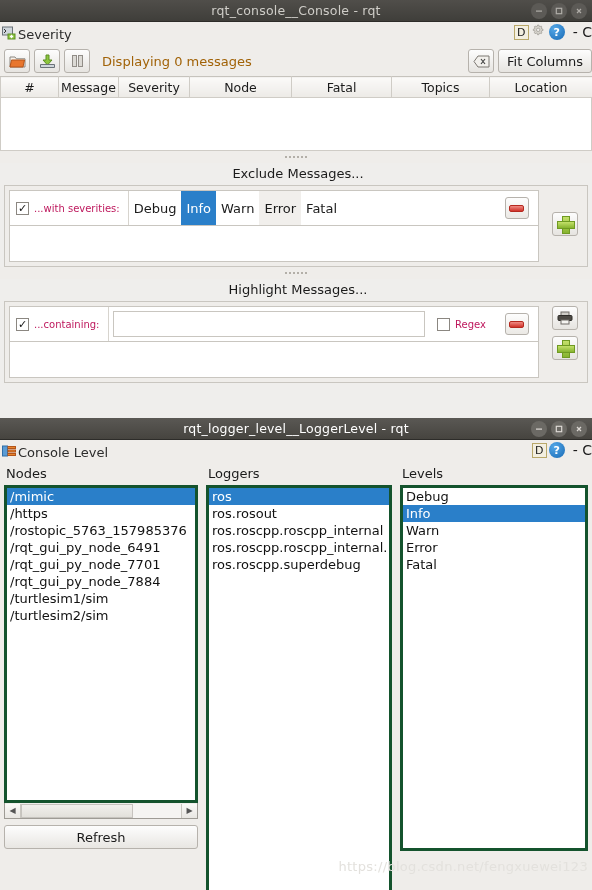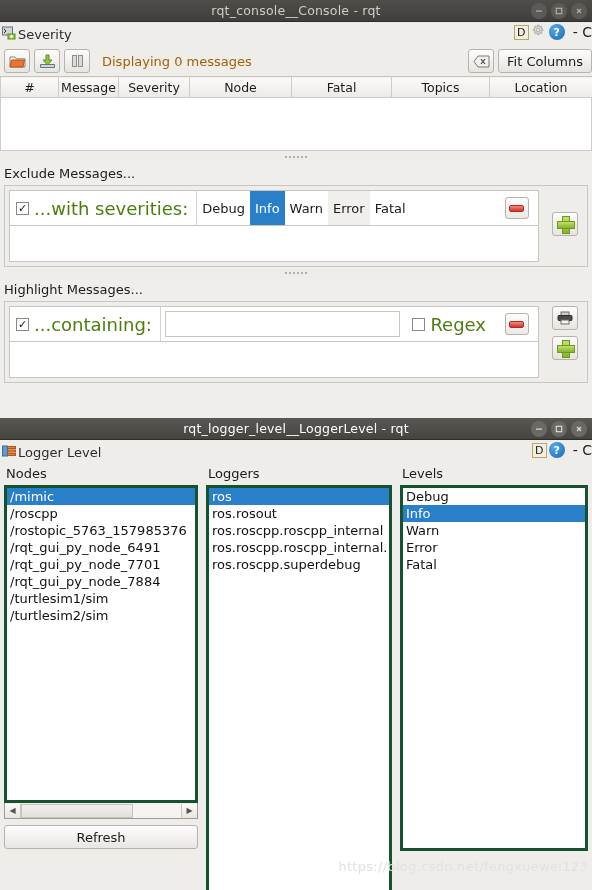--- a/index.html
+++ b/index.html
@@ -70,33 +70,33 @@
   }
   table.msgtable th:first-child { border-left: 1px solid #cfccc6; }
   .msgbody { height: 53px; background: #ffffff; border: 1px solid #cfccc6;
              border-top: none; }
 
   .splitter { height: 12px; display: flex; align-items: center; justify-content: center;
               background: #efedea; }
   .splitter .dots { display: flex; gap: 2px; }
   .splitter .dots i { width: 2px; height: 2px; background: #b3afa8; display: block; }
 
-  .section-label { font-size: 13px; color: #1b1b1b; padding: 3px 0 4px 4px; }
+  .section-label { font-size: 13px; color: #1b1b1b; padding: 3px 0 4px 4px; text-align: center; }
 
   .filter-box { margin: 0 4px; border: 1px solid #c9c6c0; background: #efedea;
                 display: flex; }
   .filter-inner { flex: 1; padding: 4px; }
   .filter-row { display: flex; align-items: stretch; background: #fff;
                 border: 1px solid #c9c6c0; height: 36px; }
   .fr-check { display: flex; align-items: center; padding: 0 8px 0 6px;
               border-right: 1px solid #d7d4ce; }
   .chk { width: 13px; height: 13px; border: 1px solid #8b8781; background: #fff;
          display: flex; align-items: center; justify-content: center;
          font-size: 11px; color: #111; line-height: 1; margin-right: 5px; }
-  .fr-label { font-size: 18px; color: #4d7c0f; display: flex; align-items: center; }
+  .fr-label { font-size: 10px; color: #be185d; display: flex; align-items: center; }
   .sev-list { display: flex; align-items: stretch; flex: 1; }
   .sev { display: flex; align-items: center; padding: 0 5px; font-size: 13px;
          color: #1b1b1b; background: #fff; }
   .sev.selected { background: #2a7fc9; color: #fff; }
   .sev.hover { background: #f1efec; }
   .sev-filler { flex: 1; background: #fff; }
   .fr-right { display: flex; align-items: center; justify-content: center;
               width: 44px; background: #fff; border-left: 1px solid #fff; }
   .minus-btn { width: 24px; height: 22px; border: 1px solid #b6b2ac; border-radius: 3px;
                background: linear-gradient(180deg,#fdfdfd,#ebe9e5);
@@ -368,36 +368,36 @@
 
     <div class="plugin-header">
       <span>
         <svg width="14" height="14" viewBox="0 0 14 14">
           <rect x="0.5" y="2" width="5" height="10" fill="#5a9bd4" stroke="#2f6ea8"></rect>
           <rect x="6" y="2.5" width="7.5" height="2" fill="#e8862e" stroke="#b4541a"></rect>
           <rect x="6" y="6" width="7.5" height="2" fill="#e8862e" stroke="#b4541a"></rect>
           <rect x="6" y="9.5" width="7.5" height="2" fill="#e8862e" stroke="#b4541a"></rect>
         </svg>
       </span>
-      <span class="plugin-title">Logger Level</span>
+      <span class="plugin-title">Console Level</span>
       <div class="plugin-actions">
         <span class="dock-d">D</span>
         <span class="helpq">?</span>
         <span class="closedash">- C</span>
       </div>
     </div>
 
     <div class="lg-body">
       <div class="cols">
 
         <div class="col" style="width:196px">
           <div class="col-head">Nodes</div>
           <div class="listbox" style="height:318px">
             <div class="li sel">/mimic</div>
-            <div class="li">/roscpp</div>
+            <div class="li">/https</div>
             <div class="li">/rostopic_5763_157985376</div>
             <div class="li">/rqt_gui_py_node_6491</div>
             <div class="li">/rqt_gui_py_node_7701</div>
             <div class="li">/rqt_gui_py_node_7884</div>
             <div class="li">/turtlesim1/sim</div>
             <div class="li">/turtlesim2/sim</div>
           </div>
           <div class="hscroll">
             <span class="hs-arrow">◀</span>
             <span class="hs-track">

